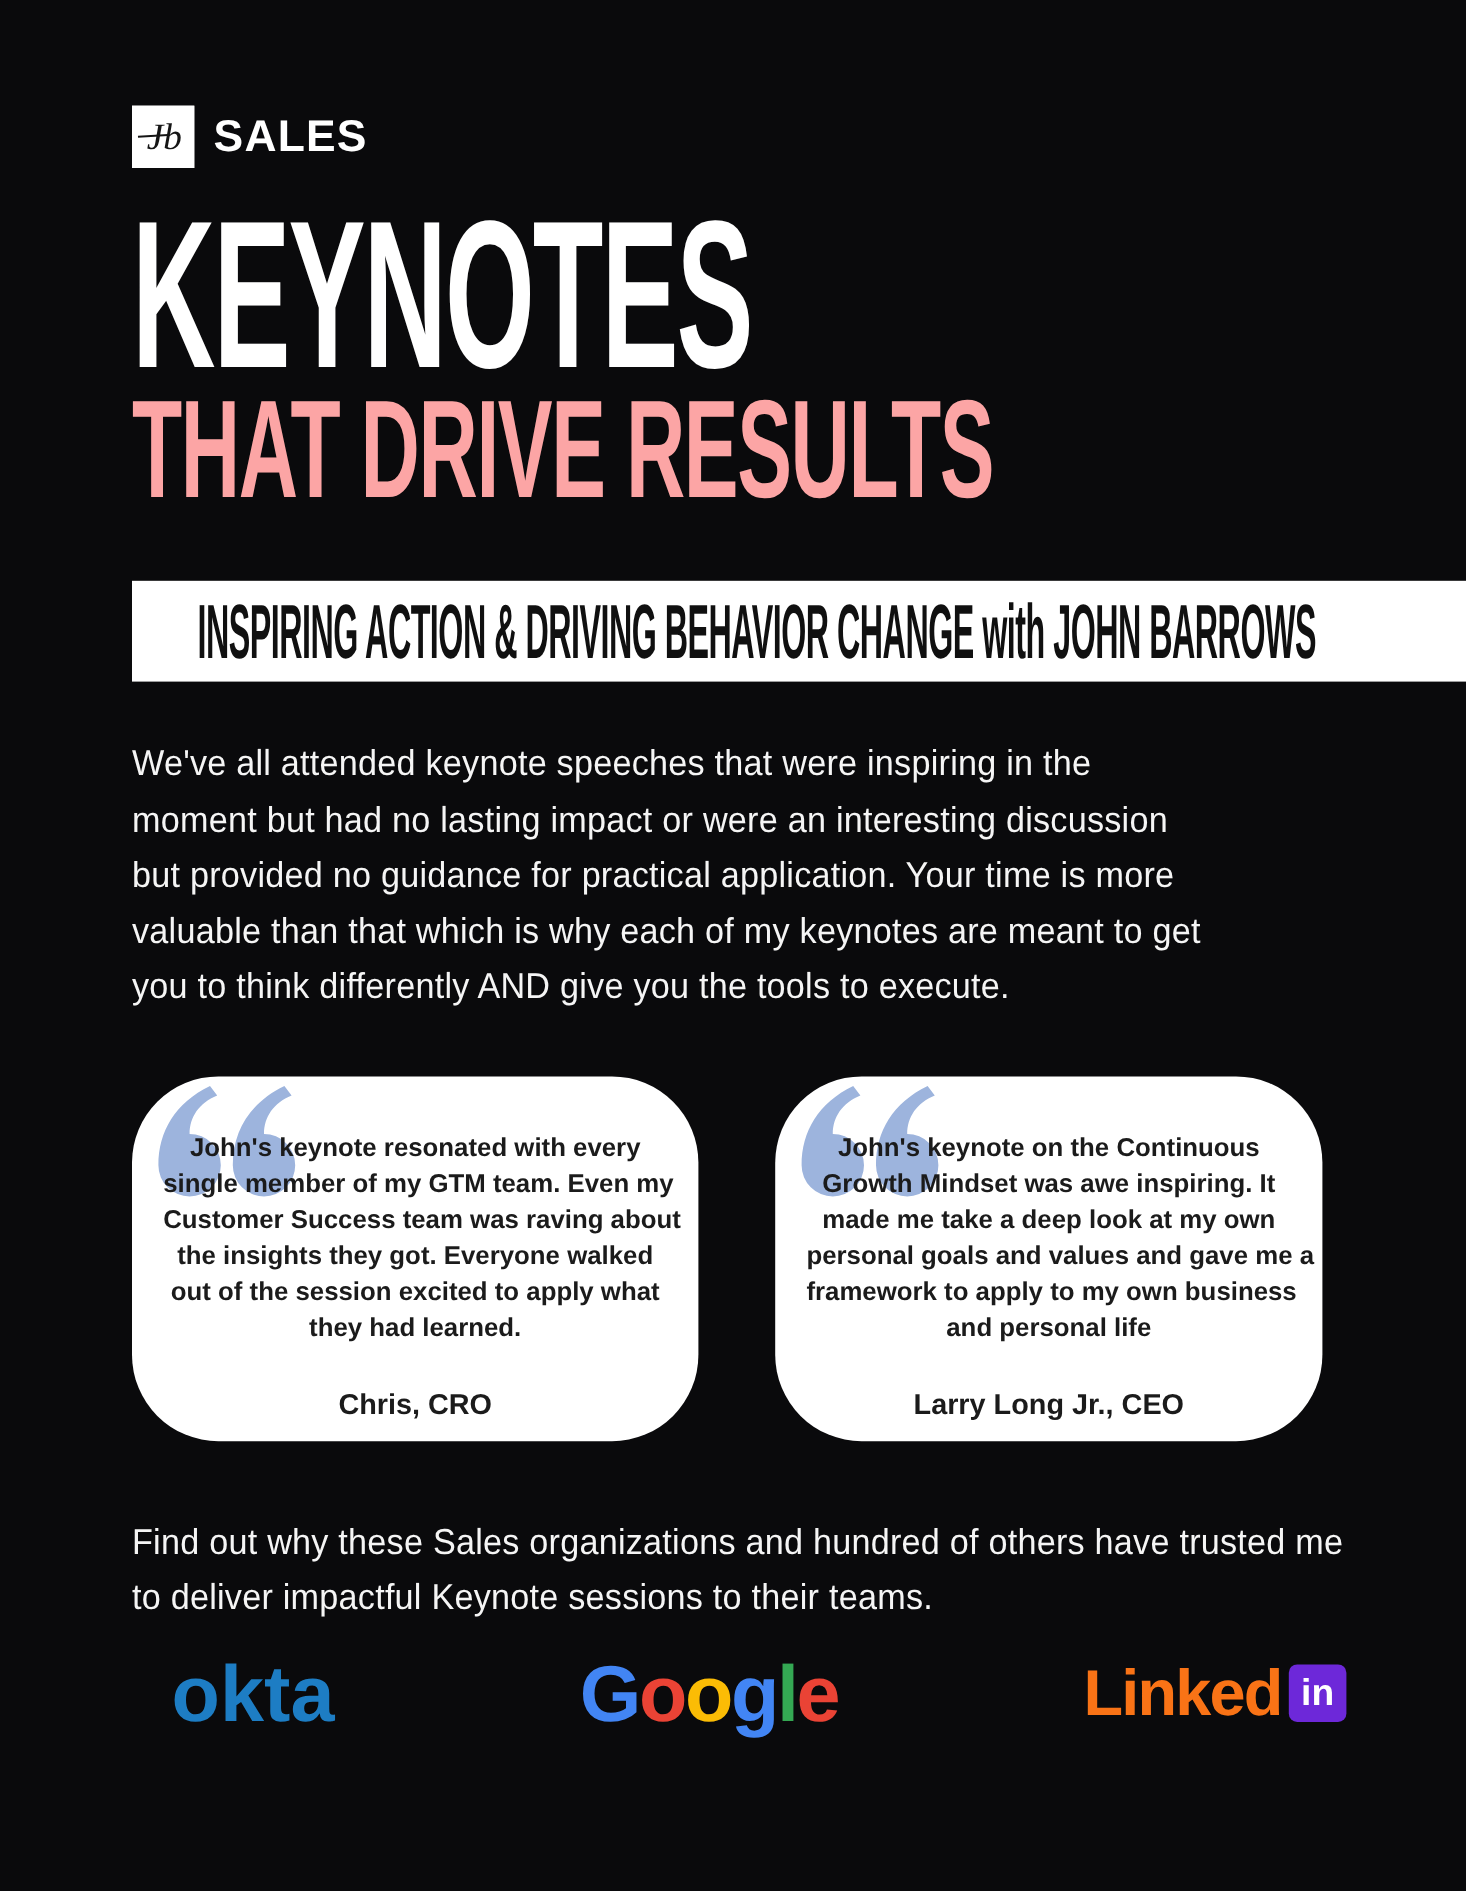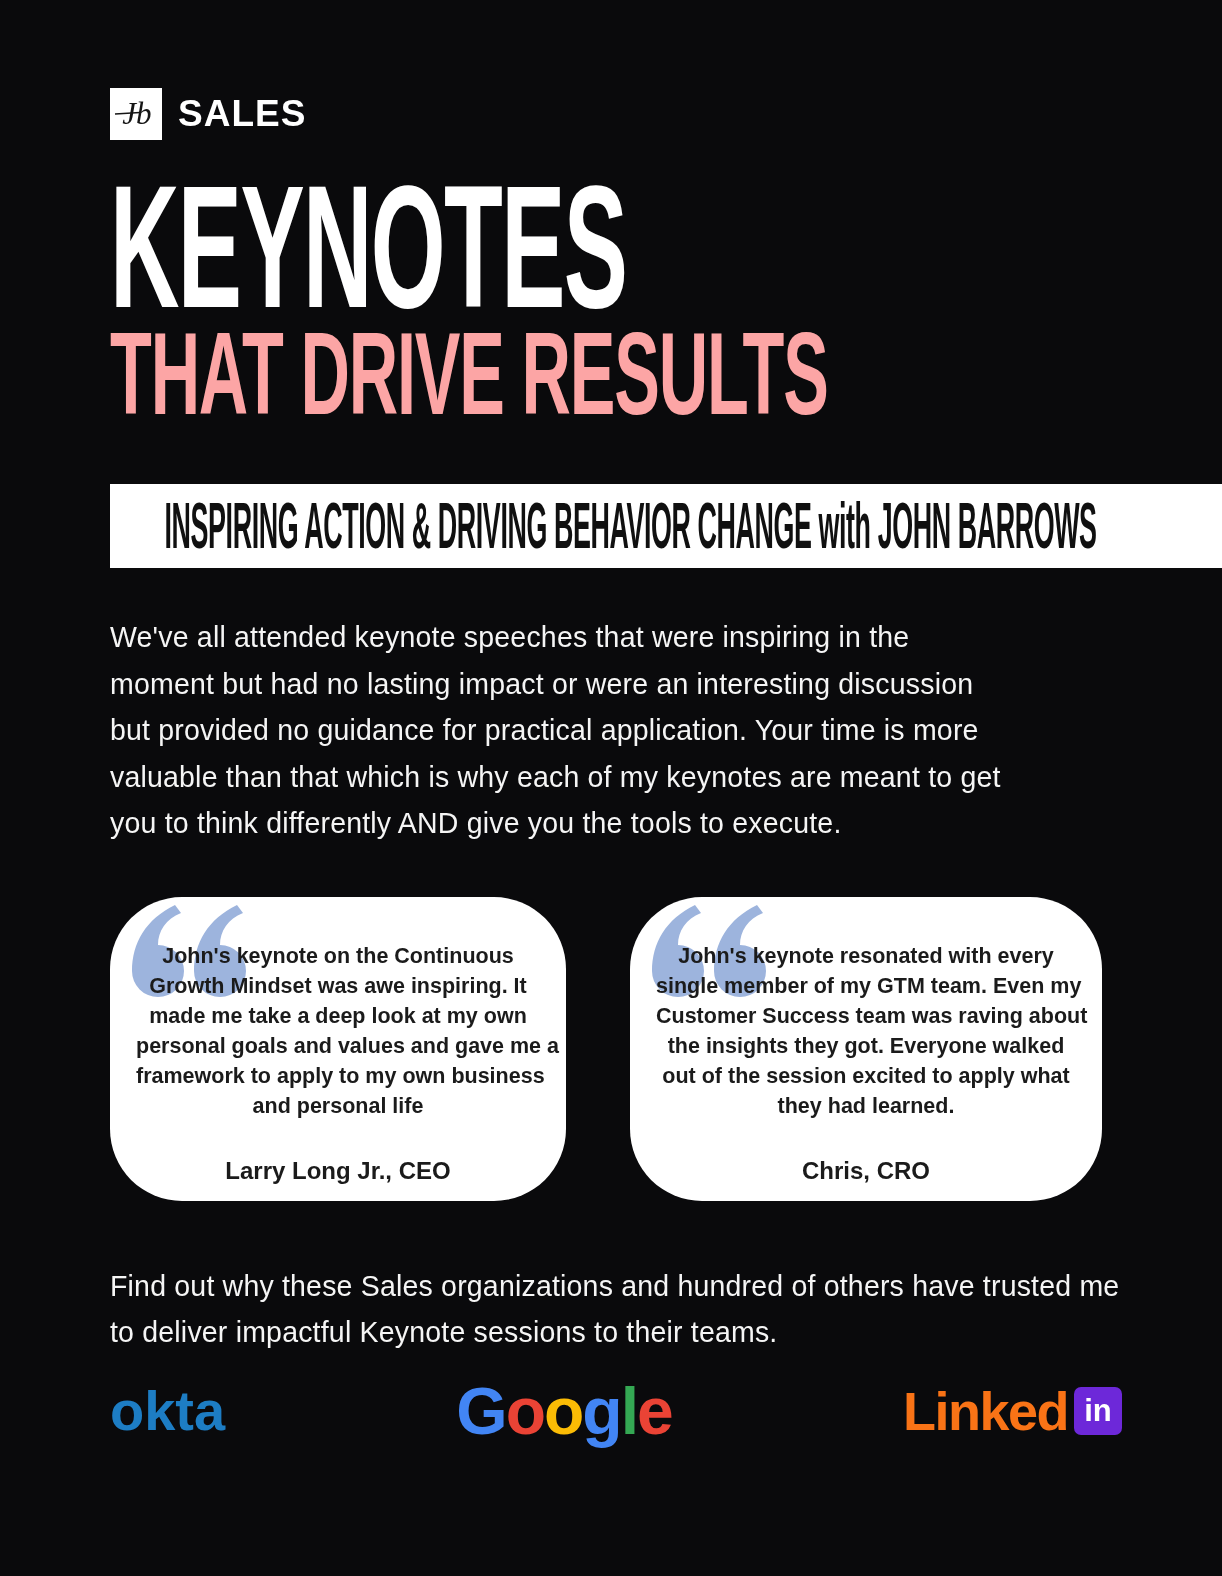--- a/index.html
+++ b/index.html
@@ -48,21 +48,21 @@
   .card-left  { width: 472px; }
   .card-right { width: 456px; }
   .quote-svg { position: absolute; top: 8px; left: 18px; z-index: 0; }
   .quote { position: relative; z-index: 1; margin: 0; font-weight: bold; font-size: 21.5px;
            line-height: 30px; white-space: pre; }
   .attrib { position: relative; z-index: 1; margin: 36px 0 0; font-weight: bold; font-size: 24px; }
 
   
   .logos { margin-top: 22px; width: 1012px; display: flex; align-items: center;
            justify-content: space-between; }
-  .logo-okta { font-size: 56px; font-weight: bold; letter-spacing: 0; line-height: 1; }
+  .logo-okta { font-size: 66px; font-weight: bold; letter-spacing: 0; line-height: 1; margin-left: 33px; }
   .logo-google { font-size: 66px; font-weight: bold; letter-spacing: -2px; line-height: 1; }
   .logo-aws { display: flex; flex-direction: column; align-items: center; }
   .aws-text { font-size: 68px; font-weight: bold; line-height: 54px; letter-spacing: -2px; }
   .logo-linkedin { display: flex; align-items: center; gap: 6px; }
   .li-text { font-size: 54px; font-weight: bold; letter-spacing: -1.5px; line-height: 1; }
   .in-box { width: 48px; height: 48px; border-radius: 7px; display: flex;
             align-items: center; justify-content: center; }
   .in-text { color: #ffffff; font-size: 31px; font-weight: bold; line-height: 1; }
 </style>
 </head>
@@ -93,50 +93,50 @@
   </div>
 
   <p class="intro">We've all attended keynote speeches that were inspiring in the
 moment but had no lasting impact or were an interesting discussion
 but provided no guidance for practical application. Your time is more
 valuable than that which is why each of my keynotes are meant to get
 you to think differently AND give you the tools to execute.</p>
 
   <section class="cards">
 
+    <article class="card card-left">
+      <svg class="quote-svg" width="128" height="98" viewBox="0 0 128 98">
+        <g style="fill: rgb(157, 180, 221);">
+          <path d="M47,0 C18,14 4,38 4,66 a26,26 0 1,0 26,-26 c0,-14 8,-26 23,-32 Z"></path>
+          <path d="M109,0 C80,14 66,38 66,66 a26,26 0 1,0 26,-26 c0,-14 8,-26 23,-32 Z"></path>
+        </g>
+      </svg>
+      <p class="quote">John's keynote resonated with every
+single member of my GTM team. Even my
+Customer Success team was raving about
+the insights they got. Everyone walked
+out of the session excited to apply what
+they had learned.</p>
+      <p class="attrib">Chris, CRO</p>
+    </article>
+
     <article class="card card-right">
       <svg class="quote-svg" width="128" height="98" viewBox="0 0 128 98">
         <g style="fill: rgb(157, 180, 221);">
           <path d="M47,0 C18,14 4,38 4,66 a26,26 0 1,0 26,-26 c0,-14 8,-26 23,-32 Z"></path>
           <path d="M109,0 C80,14 66,38 66,66 a26,26 0 1,0 26,-26 c0,-14 8,-26 23,-32 Z"></path>
         </g>
       </svg>
       <p class="quote">John's keynote on the Continuous
 Growth Mindset was awe inspiring. It
 made me take a deep look at my own
 personal goals and values and gave me a
 framework to apply to my own business
 and personal life</p>
       <p class="attrib">Larry Long Jr., CEO</p>
-    </article>
-
-    <article class="card card-left">
-      <svg class="quote-svg" width="128" height="98" viewBox="0 0 128 98">
-        <g style="fill: rgb(157, 180, 221);">
-          <path d="M47,0 C18,14 4,38 4,66 a26,26 0 1,0 26,-26 c0,-14 8,-26 23,-32 Z"></path>
-          <path d="M109,0 C80,14 66,38 66,66 a26,26 0 1,0 26,-26 c0,-14 8,-26 23,-32 Z"></path>
-        </g>
-      </svg>
-      <p class="quote">John's keynote resonated with every
-single member of my GTM team. Even my
-Customer Success team was raving about
-the insights they got. Everyone walked
-out of the session excited to apply what
-they had learned.</p>
-      <p class="attrib">Chris, CRO</p>
     </article>
 
   </section>
 
   <p class="outro">Find out why these Sales organizations and hundred of others have trusted me
 to deliver impactful Keynote sessions to their teams.</p>
 
   <footer class="logos">
 
     <span class="logo-okta" style="color: rgb(29, 125, 196);">okta</span>

